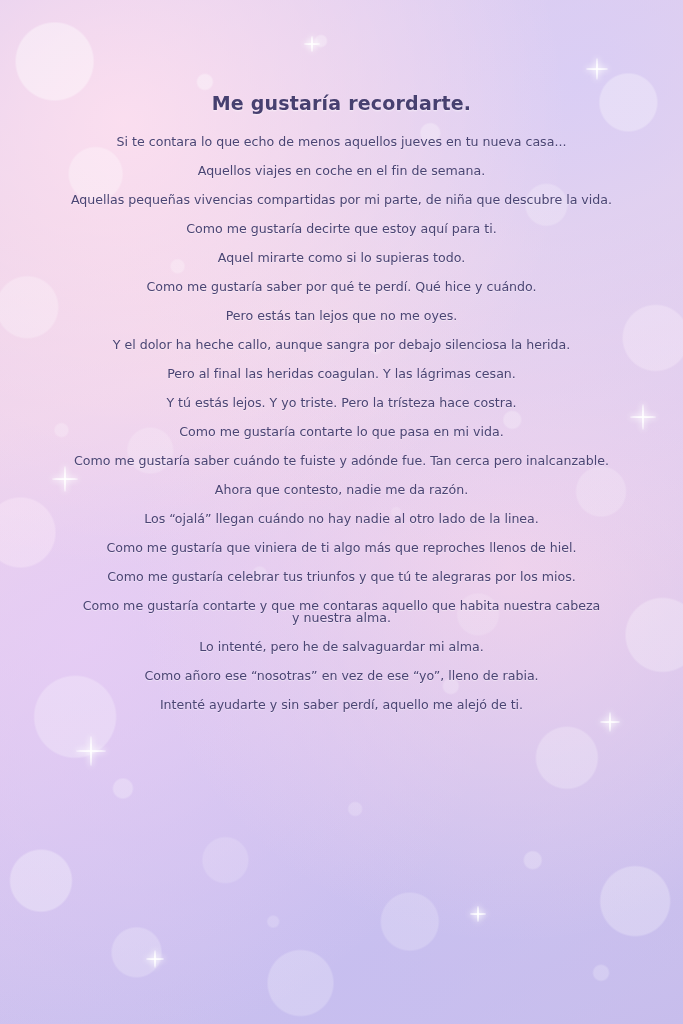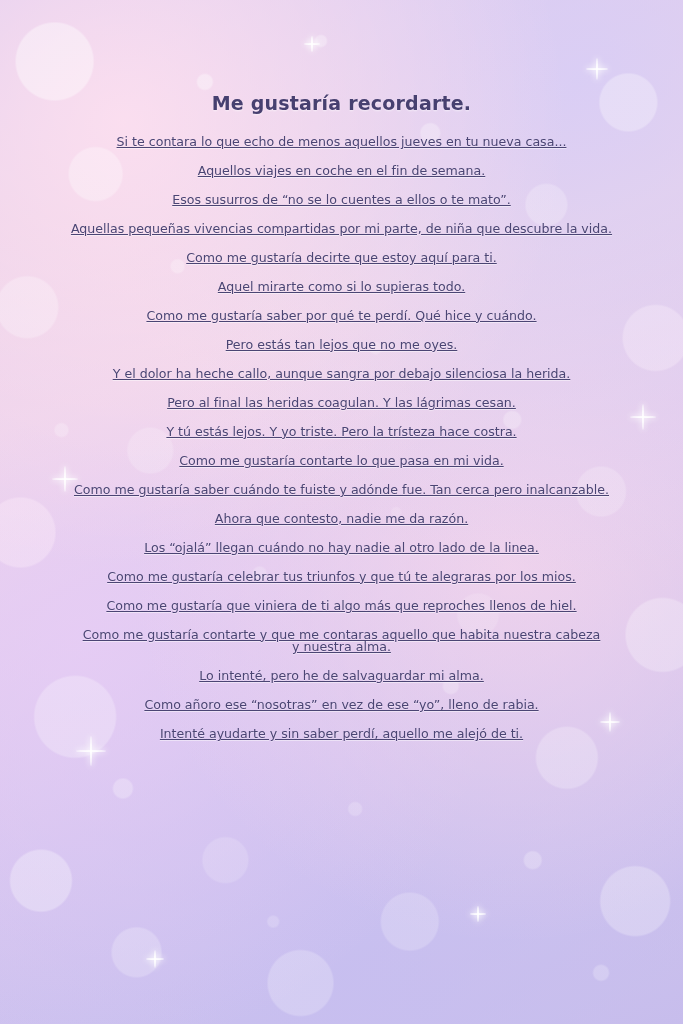--- a/index.html
+++ b/index.html
@@ -121,21 +121,20 @@
   #poem-body {
     font-family: "DejaVu Sans", sans-serif;
     font-size: 12.6px;
     line-height: 1.0;
     color: #4b4574;
   }
   .poem-line {
     margin: 0 0 16.4px 0;
     text-shadow: 0 1px 1px rgba(255,255,255,0.45);
     white-space: pre-line;
-    text-decoration: underline;
   }
   .poem-line:last-child { margin-bottom: 0; }
 </style>
 </head>
 <body>
 
 <div id="poster">
 
   <div class="bokeh-layer bokeh-large"></div>
   <div class="bokeh-layer bokeh-small"></div>
@@ -147,35 +146,34 @@
   <div class="sparkle" style="left:600px; top:712px; width:20px; height:20px;"></div>
   <div class="sparkle" style="left:304px; top:36px; width:16px; height:16px;"></div>
   <div class="sparkle" style="left:146px; top:950px; width:18px; height:18px;"></div>
   <div class="sparkle" style="left:470px; top:906px; width:16px; height:16px;"></div>
 
   <div id="content">
     <h1 id="poem-title">Me gustaría recordarte.</h1>
     <div id="poem-body">
       <p class="poem-line">Si te contara lo que echo de menos aquellos jueves en tu nueva casa...</p>
       <p class="poem-line">Aquellos viajes en coche en el fin de semana.</p>
-      <p class="poem-line">Esos susurros de “no se lo cuentes a ellos o te mato”.</p>
       <p class="poem-line">Aquellas pequeñas vivencias compartidas por mi parte, de niña que descubre la vida.</p>
       <p class="poem-line">Como me gustaría decirte que estoy aquí para ti.</p>
       <p class="poem-line">Aquel mirarte como si lo supieras todo.</p>
       <p class="poem-line">Como me gustaría saber por qué te perdí. Qué hice y cuándo.</p>
       <p class="poem-line">Pero estás tan lejos que no me oyes.</p>
       <p class="poem-line">Y el dolor ha heche callo, aunque sangra por debajo silenciosa la herida.</p>
       <p class="poem-line">Pero al final las heridas coagulan. Y las lágrimas cesan.</p>
       <p class="poem-line">Y tú estás lejos. Y yo triste. Pero la trísteza hace costra.</p>
       <p class="poem-line">Como me gustaría contarte lo que pasa en mi vida.</p>
       <p class="poem-line">Como me gustaría saber cuándo te fuiste y adónde fue. Tan cerca pero inalcanzable.</p>
       <p class="poem-line">Ahora que contesto, nadie me da razón.</p>
       <p class="poem-line">Los “ojalá” llegan cuándo no hay nadie al otro lado de la linea.</p>
+      <p class="poem-line">Como me gustaría que viniera de ti algo más que reproches llenos de hiel.</p>
       <p class="poem-line">Como me gustaría celebrar tus triunfos y que tú te alegraras por los mios.</p>
-      <p class="poem-line">Como me gustaría que viniera de ti algo más que reproches llenos de hiel.</p>
       <p class="poem-line">Como me gustaría contarte y que me contaras aquello que habita nuestra cabeza
 y nuestra alma.</p>
       <p class="poem-line">Lo intenté, pero he de salvaguardar mi alma.</p>
       <p class="poem-line">Como añoro ese “nosotras” en vez de ese “yo”, lleno de rabia.</p>
       <p class="poem-line">Intenté ayudarte y sin saber perdí, aquello me alejó de ti.</p>
     </div>
   </div>
 </div>
 
 </body></html>

